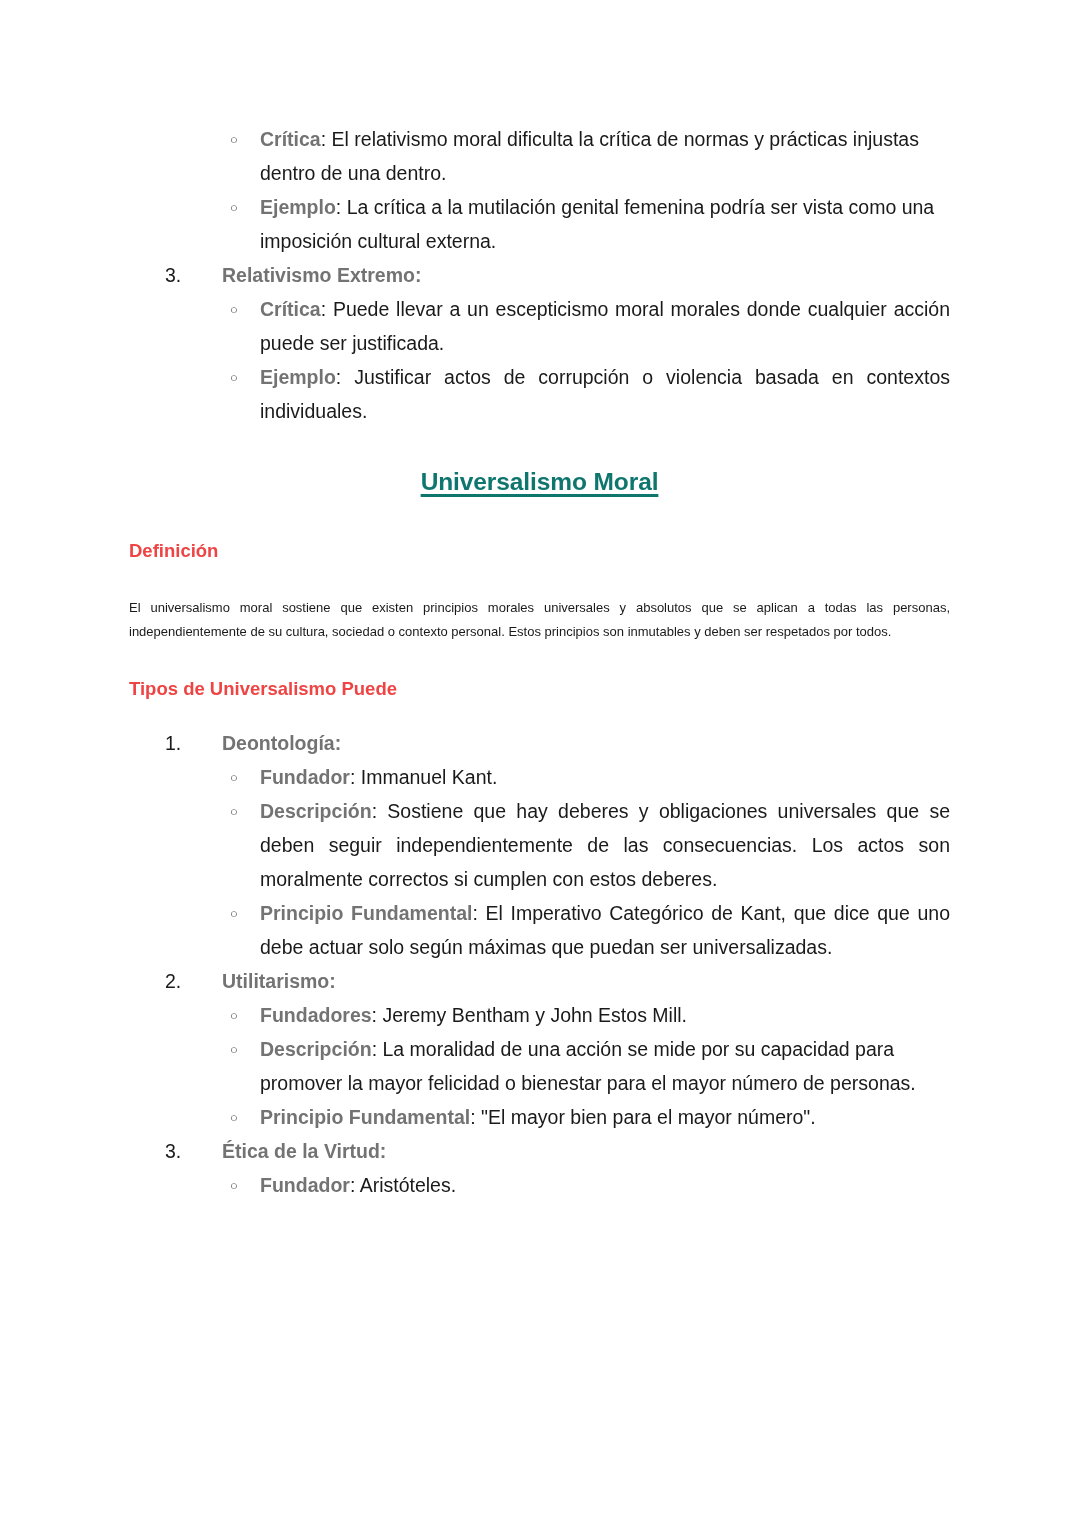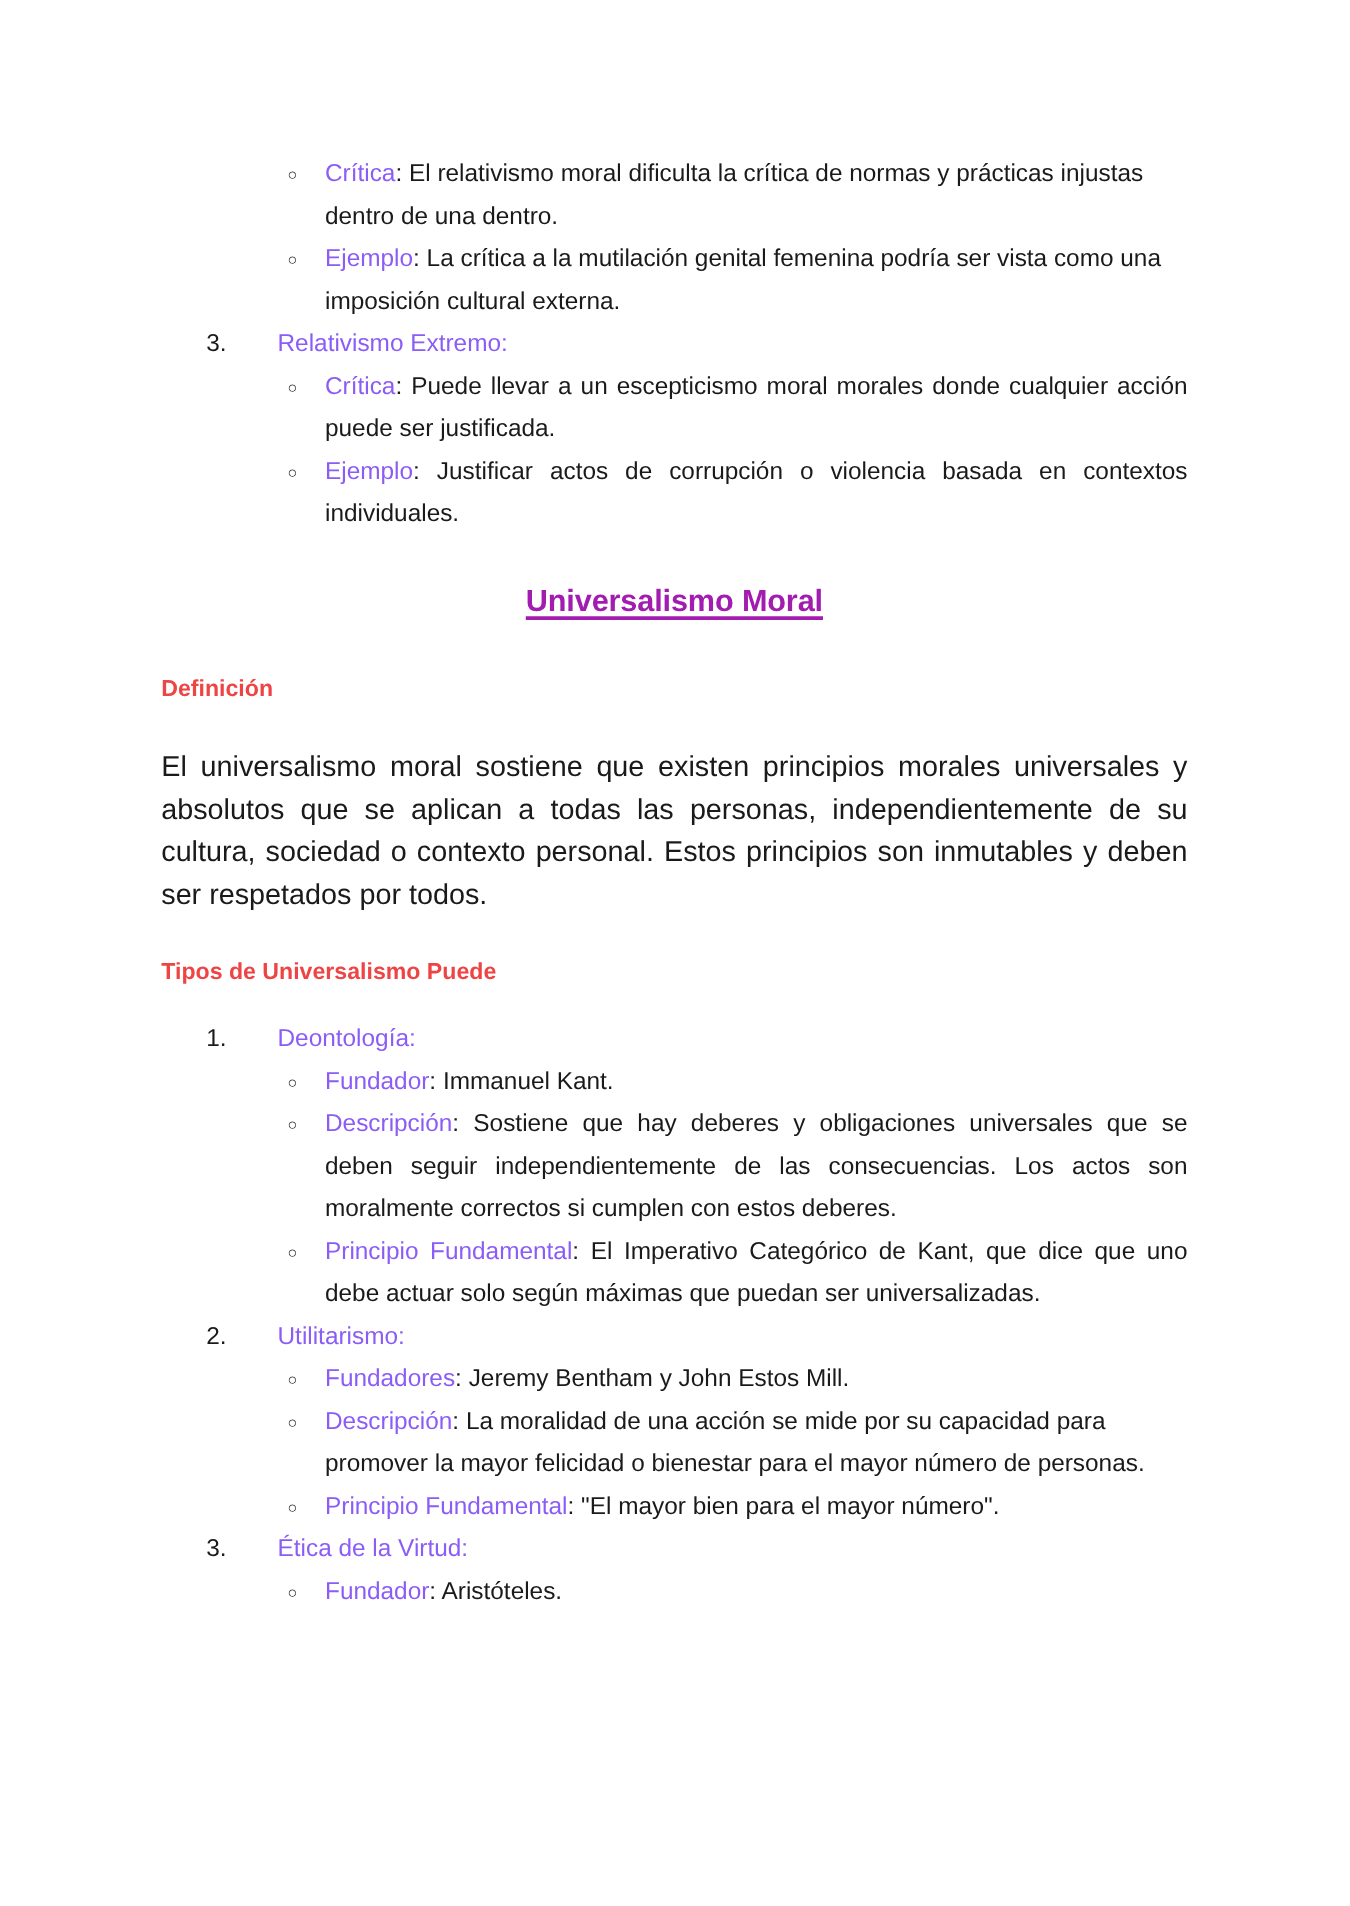--- a/index.html
+++ b/index.html
@@ -24,42 +24,42 @@
   }
   .content {
     position: absolute;
     left: 129px;
     top: 122px;
     width: 821px;      
   }
 
   
   .para {
-    font-size: 23px;
-    line-height: 34px;
+    font-size: 13px;
+    line-height: 24px;
     text-align: justify;
     text-justify: inter-word;
     color: #1a1a1a;
     margin: 0;
   }
 
   .section-heading {
     font-size: 18.5px;
     line-height: 30px;
     font-weight: bold;
     color: #ef4444;
     margin: 0;
     text-align: left;
   }
 
   .title-heading {
     font-size: 24.5px;
     line-height: 34px;
     font-weight: bold;
-    color: #a21caf;
+    color: #0f766e;
     text-align: center;
     text-decoration: underline;
     text-underline-offset: 4px;
     text-decoration-thickness: 2.5px;
     margin: 0;
     letter-spacing: -0.1px;
   }
 
   .spacer-lg { height: 37px; }
   .spacer-md { height: 30px; }
@@ -115,21 +115,21 @@
   .sub-text {
     font-size: 19.5px;
     line-height: 34px;
     color: #1a1a1a;
     text-align: justify;
     text-justify: inter-word;
   }
   .sub-text.ragged { text-align: left; }
   .num-text.ragged { text-align: left; margin-left: 27px; }
 
-  b, .lbl { font-weight: normal; color: #8b5cf6; }
+  b, .lbl { font-weight: bold; color: #737373; }
 </style>
 </head>
 <body>
 
 <div class="page">
   <div class="content">
 
     <ul class="sub-list">
       <li class="sub-item">
         <span class="sub-marker">○</span>

